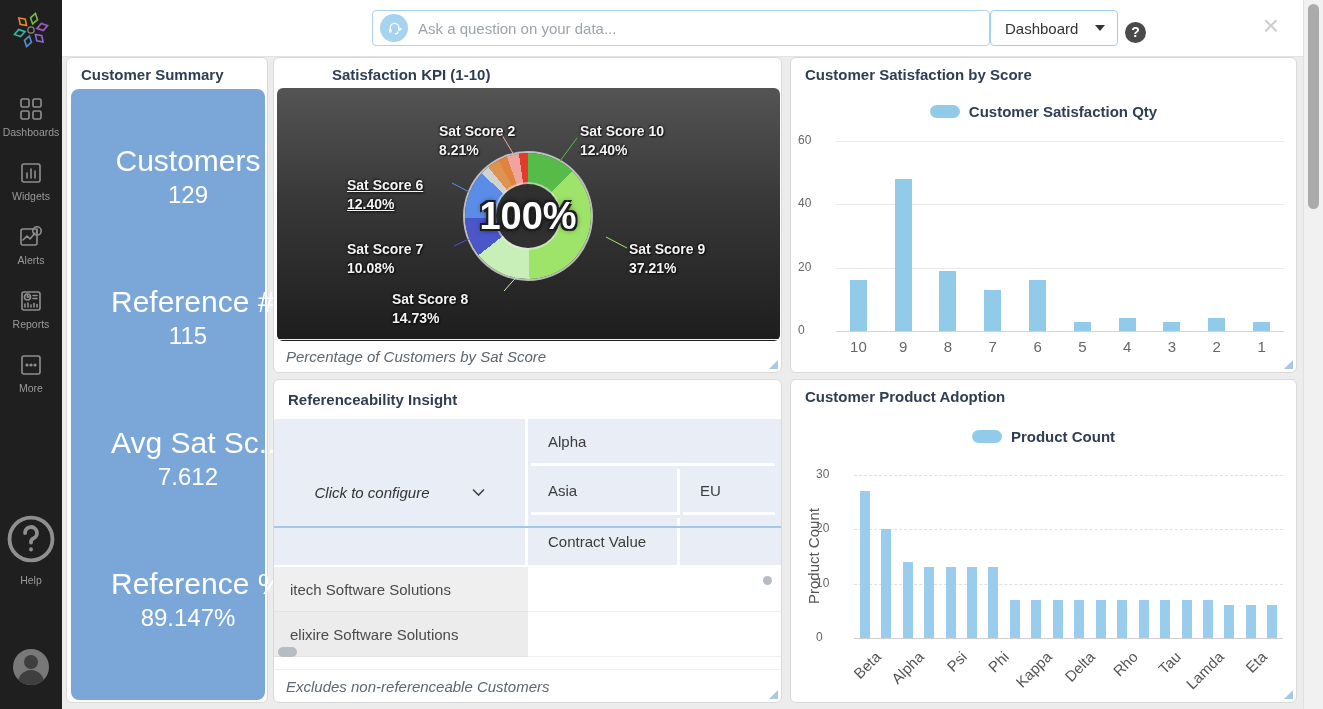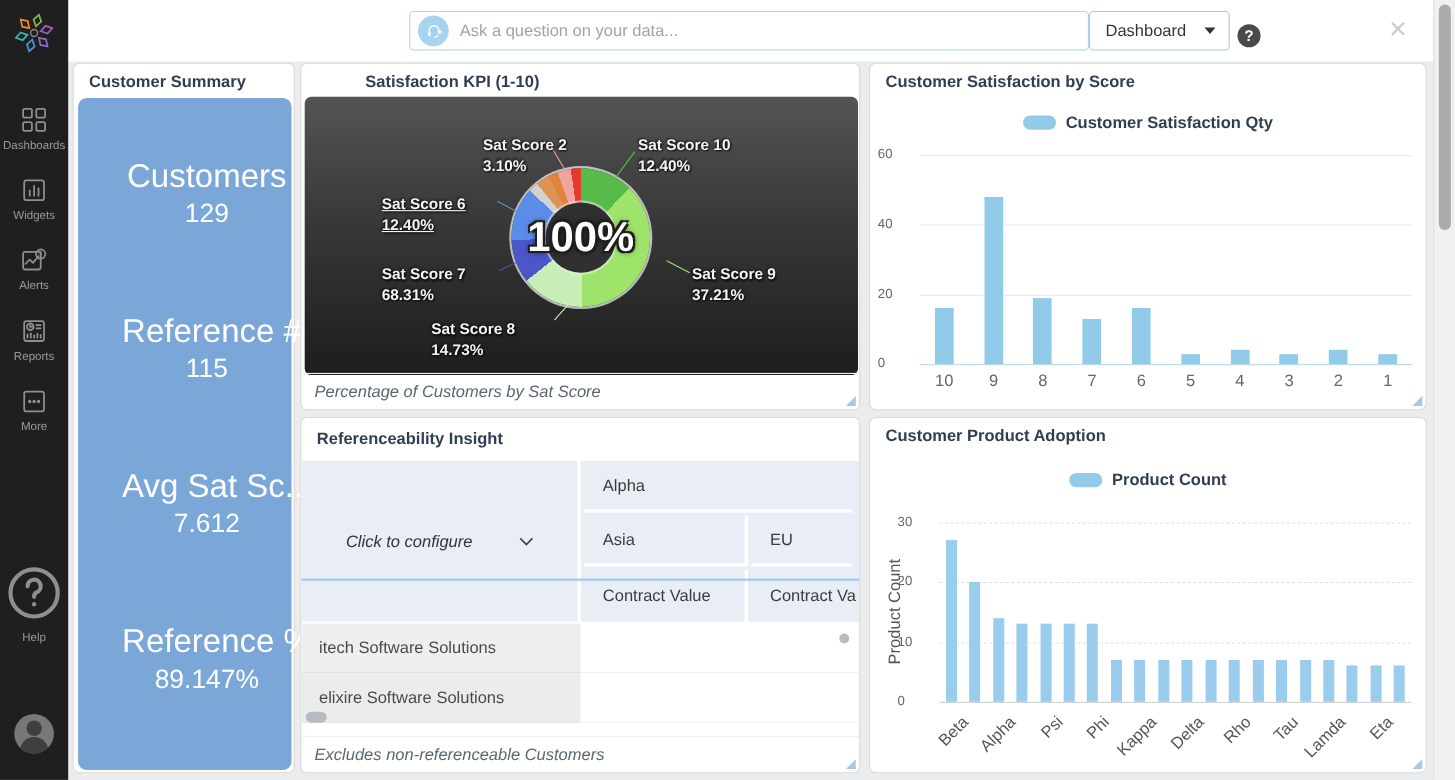--- a/index.html
+++ b/index.html
@@ -252,33 +252,33 @@
         <line x1="175" y1="95" x2="198" y2="107" stroke="#5b8de8" stroke-width="1"></line>
         <line x1="177" y1="158" x2="198" y2="148" stroke="#4b56c9" stroke-width="1"></line>
         <line x1="227" y1="203" x2="243" y2="185" stroke="#c9efb8" stroke-width="1"></line>
         <line x1="350" y1="160" x2="329" y2="149" stroke="#9ee36a" stroke-width="1"></line>
       </svg>
       <div id="donut" style="background: conic-gradient(rgb(87, 187, 73) 0%, rgb(87, 187, 73) 12.4%, rgb(158, 227, 106) 12.4%, rgb(158, 227, 106) 49.61%, rgb(201, 239, 184) 49.61%, rgb(201, 239, 184) 64.33%, rgb(75, 86, 201) 64.33%, rgb(75, 86, 201) 74.41%, rgb(91, 141, 232) 74.41%, rgb(91, 141, 232) 86.81%, rgb(210, 210, 210) 86.81%, rgb(210, 210, 210) 89.14%, rgb(223, 147, 80) 89.14%, rgb(223, 147, 80) 92.24%, rgb(224, 131, 62) 92.24%, rgb(224, 131, 62) 94.57%, rgb(239, 164, 157) 94.57%, rgb(239, 164, 157) 97.67%, rgb(226, 58, 44) 97.67%, rgb(226, 58, 44) 100%);"></div>
       <div class="donut-center">100%</div>
 
       <div class="pie-label" style="left:130px; top:34px;margin-left:32px;">
         <div>Sat Score 2</div>
-          <div>3.10%</div>
+          <div>8.21%</div>
       </div>
       <div class="pie-label" style="left:303px; top:34px;">
         <div>Sat Score 10</div>
           <div>12.40%</div>
       </div>
       <div class="pie-label" style="left:70px; top:88px;text-decoration:underline;">
         <div>Sat Score 6</div>
           <div>12.40%</div>
       </div>
       <div class="pie-label" style="left:70px; top:152px;">
         <div>Sat Score 7</div>
-          <div>68.31%</div>
+          <div>10.08%</div>
       </div>
       <div class="pie-label" style="left:115px; top:202px;">
         <div>Sat Score 8</div>
           <div>14.73%</div>
       </div>
       <div class="pie-label" style="left:352px; top:152px;">
         <div>Sat Score 9</div>
           <div>37.21%</div>
       </div>
     </div>
@@ -294,21 +294,20 @@
       <div class="cfg-cell">
         <span class="cfg-text">Click to configure</span>
         <svg width="13" height="9" viewBox="0 0 13 9">
           <polyline points="1,1.5 6.5,7 12,1.5" fill="none" stroke="#444" stroke-width="1.6"></polyline>
         </svg>
       </div>
       <div class="ph-cell" style="left:257px; top:0; width:244px; height:47px; border-bottom:3px solid #fff;">Alpha</div>
       <div class="ph-cell" style="left:257px; top:50px; width:149px; height:46px; border-bottom:3px solid #fff; border-right:3px solid #fff;">Asia</div>
       <div class="ph-cell" style="left:409px; top:50px; width:92px; height:46px; border-bottom:3px solid #fff; overflow:hidden;">EU</div>
       <div class="ph-cell" style="left:257px; top:99px; width:149px; height:47px; border-right:3px solid #fff;">Contract Value</div>
-      <div class="ph-cell" style="left:409px; top:99px; width:98px; height:47px; overflow:hidden; white-space:nowrap;">Contract Va</div>
     </div>
     <div class="blue-underline"></div>
 
     <div class="pivot-row" style="top:187px;">
       <div class="pr-name">itech Software Solutions</div>
       <div class="pr-cells"></div>
     </div>
     <div class="pivot-row" style="top:232px;">
       <div class="pr-name" style="background:#ececec;">elixire Software Solutions</div>
       <div class="pr-cells"></div>

